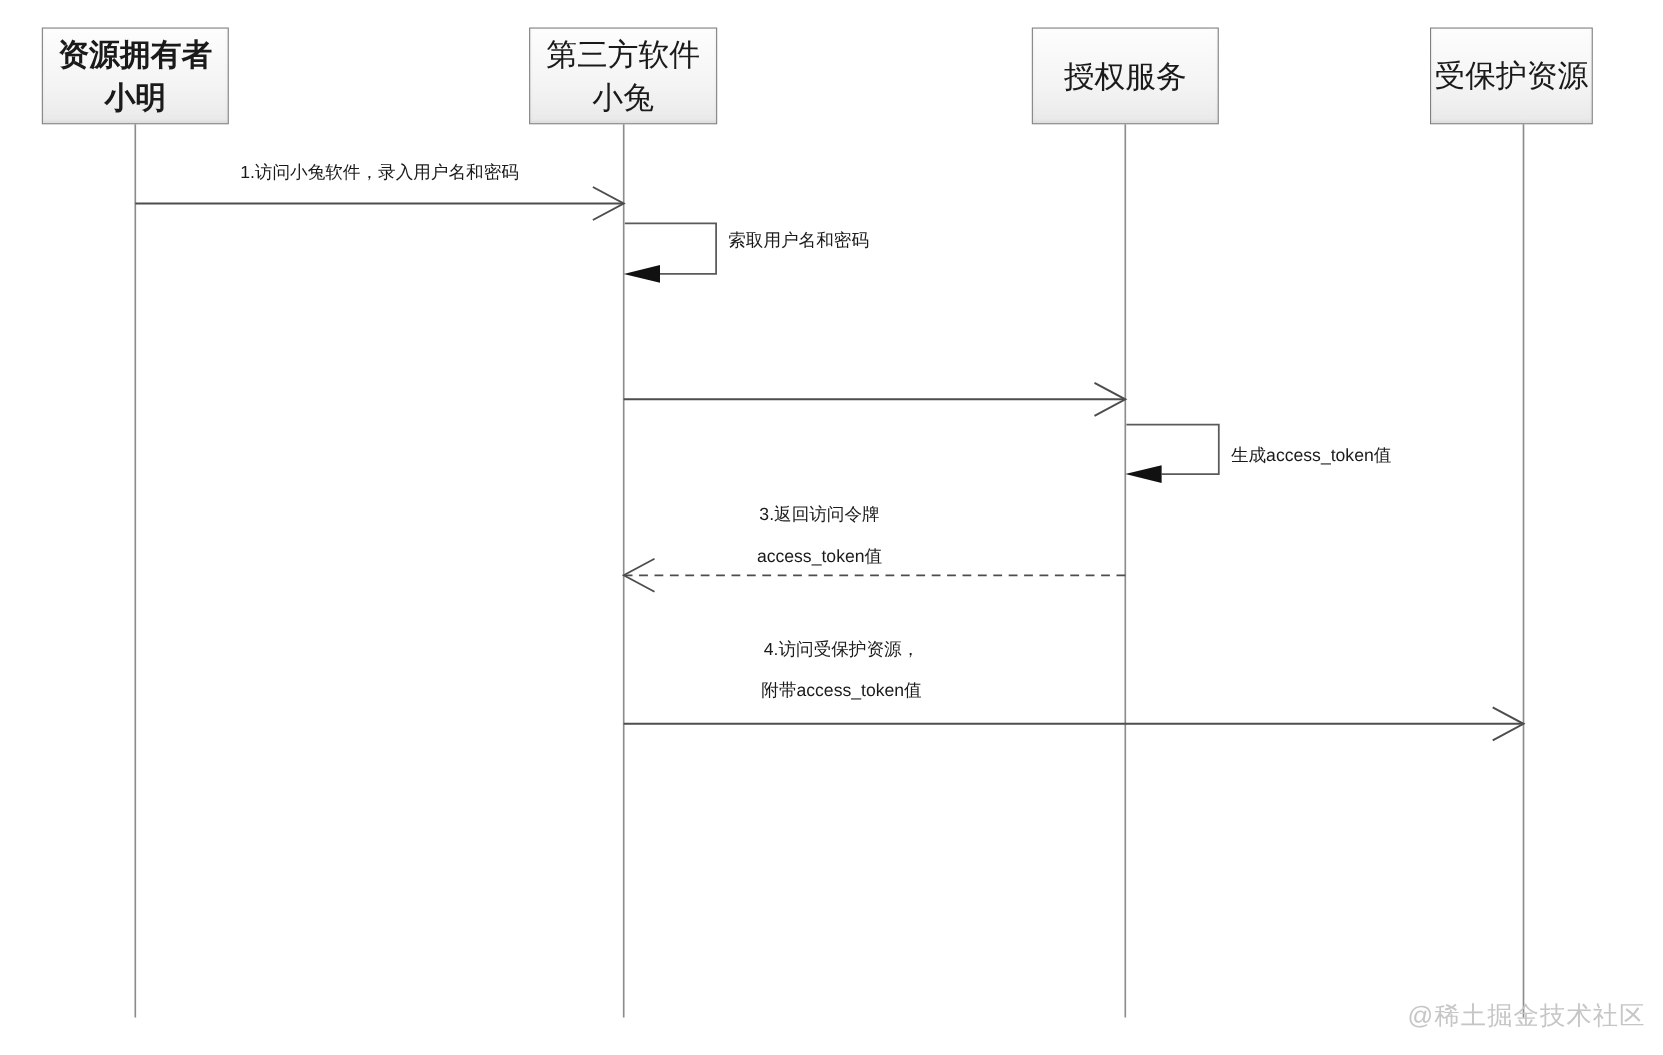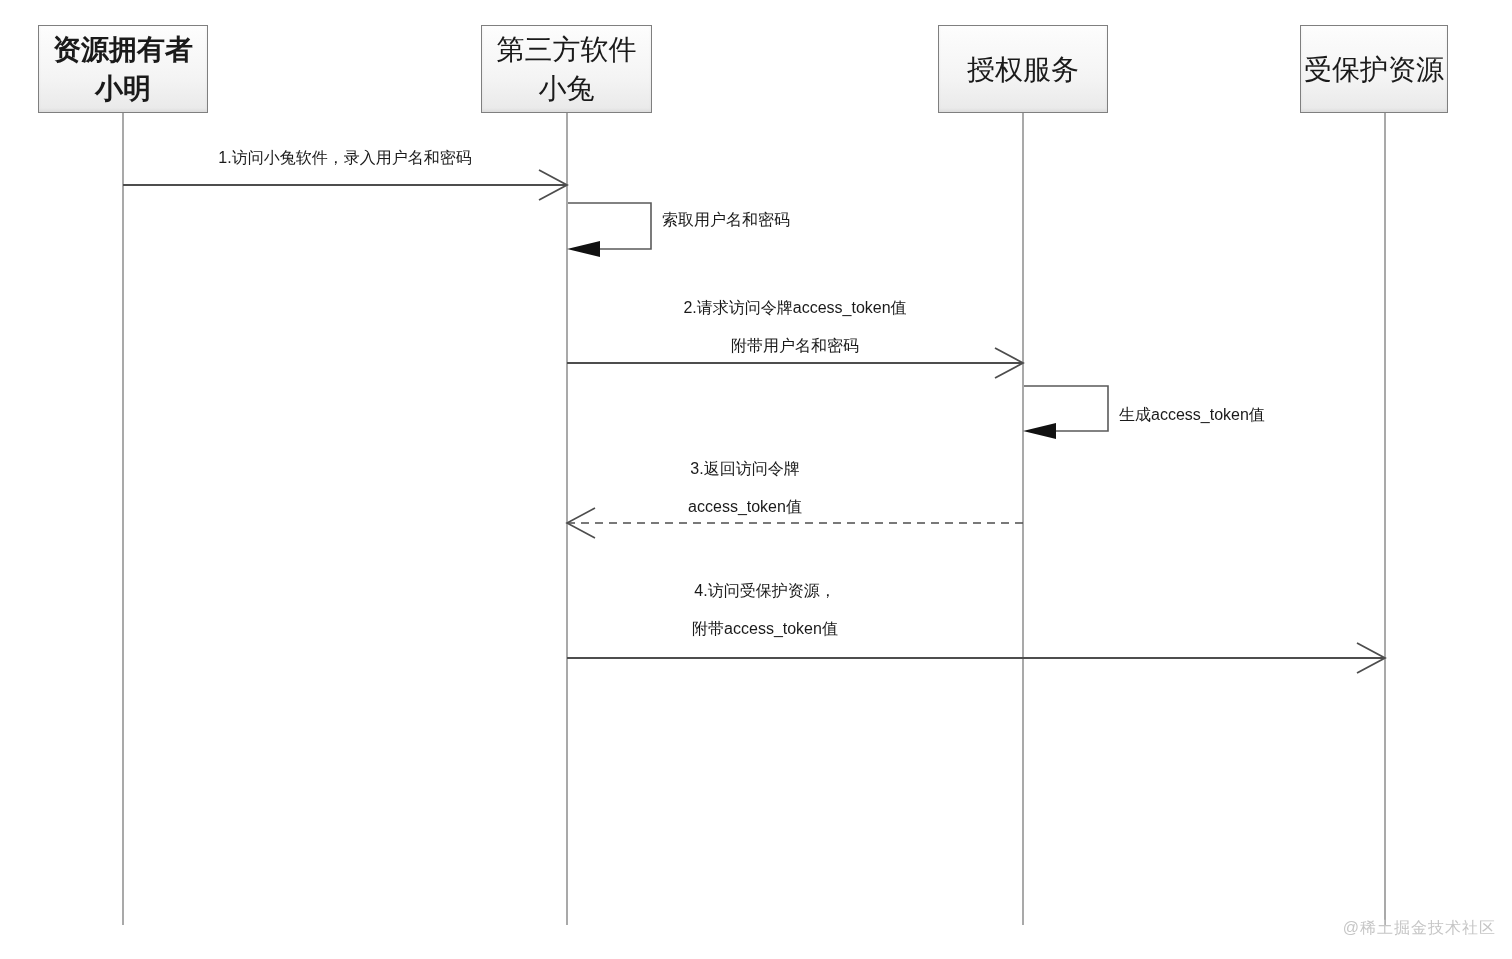--- a/index.html
+++ b/index.html
@@ -44,21 +44,21 @@
     font-size: 16px;
     line-height: 38px;
     text-align: center;
     white-space: nowrap;
   }
   .msg-label.left-align { text-align: left; }
   .watermark {
     position: absolute;
     right: 16px;
     bottom: 20px;
-    font-size: 16px;
+    font-size: 23px;
     color: #c6c6c6;
     letter-spacing: 1px;
   }
 </style>
 </head>
 <body>
 
 <div class="stage">
 
   <svg class="diagram-svg" viewBox="0 0 1512 959" xmlns="http://www.w3.org/2000/svg">
@@ -118,24 +118,20 @@
 
   <div class="actor-box" style="left:1300px; width:148px;font-family:Liberation Serif, serif;">
     <span class="actor-line">受保护资源</span>
 
   </div>
 
   <div class="msg-label" style="left:123px; width:444px; top:139px;">1.访问小兔软件，录入用户名和密码</div>
 
   <div class="msg-label left-align" style="left:662px; top:201px;">索取用户名和密码</div>
 
-  <div class="msg-label" style="left:570px; width:450px; top:289px;">
-    <div>2.请求访问令牌access_token值</div>
-    <div>附带用户名和密码</div>
-  </div>
 
   <div class="msg-label left-align" style="left:1119px; top:396px;">生成access_token值</div>
 
   <div class="msg-label" style="left:545px; width:400px; top:450px;">
     <div>3.返回访问令牌</div>
     <div>access_token值</div>
   </div>
 
   <div class="msg-label" style="left:565px; width:400px; top:572px;">
     <div>4.访问受保护资源，</div>

